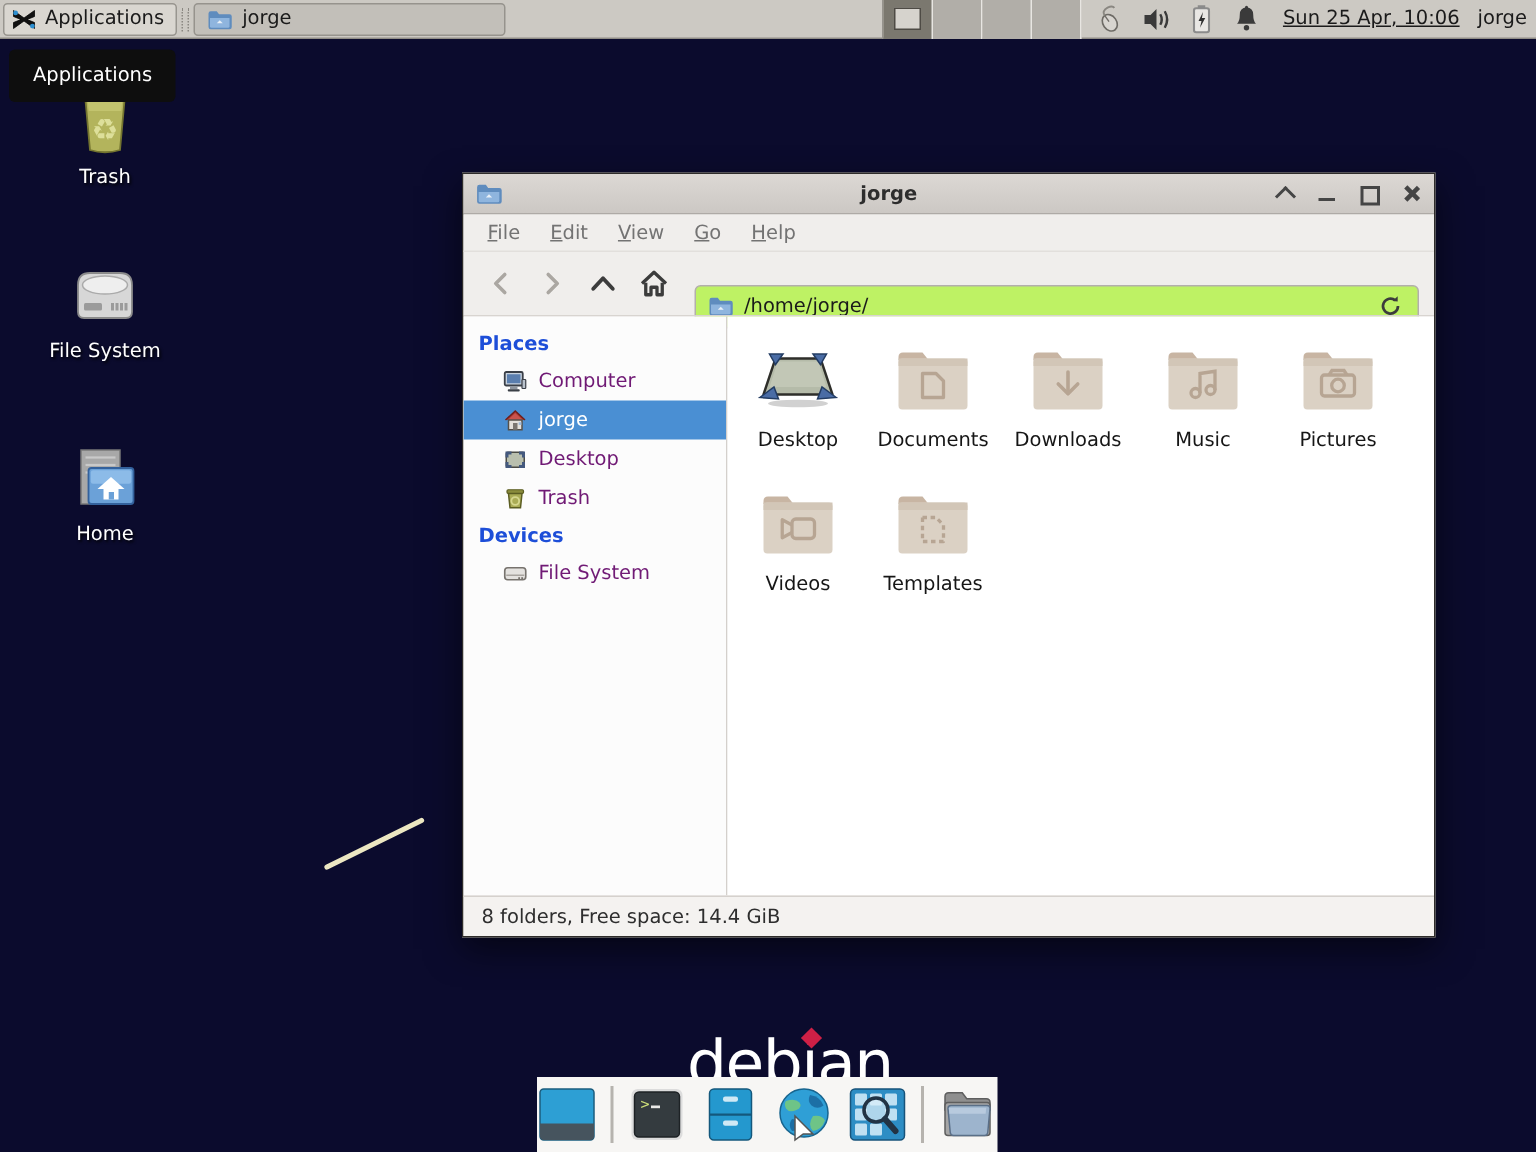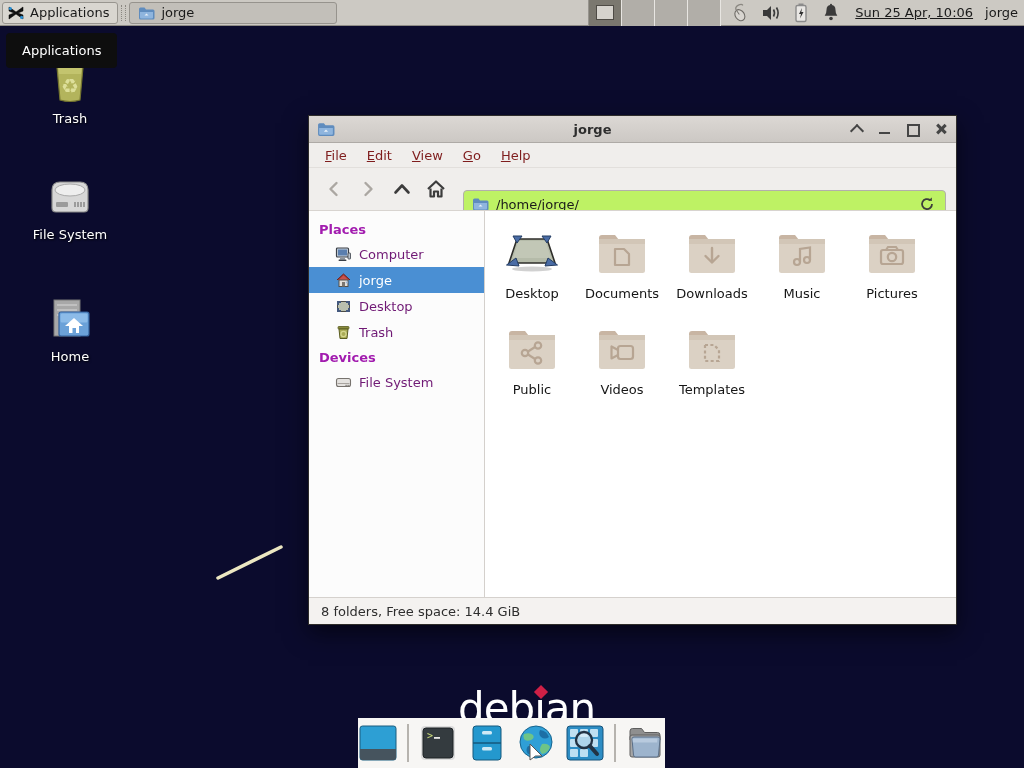--- a/index.html
+++ b/index.html
@@ -41,32 +41,32 @@
   .titlebar .title { flex:1; text-align:center; font-weight:bold; color:#2d2d2d; }
   .winctl { display:flex; align-items:center; gap:14px; }
   .wbtn { width:14px; height:14px; position:relative; cursor:pointer; }
   .wbtn.shade::before { content:""; position:absolute; left:2px; top:4px; width:8px; height:8px; border-left:2px solid #454545; border-top:2px solid #454545; transform:rotate(45deg); }
   .wbtn.min::before { content:""; position:absolute; left:1px; bottom:2px; width:11px; height:2px; background:#454545; }
   .wbtn.max::before { content:""; position:absolute; left:1px; top:2px; width:9px; height:9px; border:2px solid #454545; }
   .wbtn.close::before,.wbtn.close::after { content:""; position:absolute; left:6px; top:1px; width:2.5px; height:12px; background:#454545; }
   .wbtn.close::before { transform:rotate(45deg); } .wbtn.close::after { transform:rotate(-45deg); }
 
   .menubar { height:25px; background:#f0eeec; display:flex; align-items:center; padding-left:6px; border-bottom:1px solid #e2dfdc; }
-  .menu-item { padding:3px 10px; cursor:pointer; color:#7f1d1d; }
+  .menu-item { padding:3px 10px; cursor:pointer; color:#737373; }
   .menu-item .accel { text-decoration:underline; }
 
   .toolbar { height:42px; display:flex; align-items:center; padding:0 10px; gap:4px; background:#f0eeec; }
   .tbtn { width:30px; height:30px; display:flex; align-items:center; justify-content:center; border-radius:3px; cursor:pointer; }
   .pathbar { flex:1; height:29px; margin-left:8px; background:#bef264; border:1px solid #b3afab; border-radius:4px; display:flex; align-items:center; padding:0 8px; gap:7px;margin-top:30px; }
   .pathbar .ptext { flex:1; color:#1a1a1a; }
   .reload { width:20px; height:20px; display:flex; align-items:center; justify-content:center; cursor:pointer; }
 
   .content { flex:1; display:flex; min-height:0; border-top:1px solid #d8d4d0; }
   .sidebar { width:176px; background:#fcfcfc; border-right:1px solid #d4d0cc; padding-top:6px; overflow:hidden; }
-  .side-header { font-weight:bold; color:#a21caf; padding:5px 10px 4px 10px; }
+  .side-header { font-weight:bold; color:#1d4ed8; padding:5px 10px 4px 10px; }
   .side-item { display:flex; align-items:center; gap:7px; height:26px; padding-left:26px; cursor:pointer; color:#701a75; }
   .side-item.selected { background:#4a8fd3; color:#fff; }
   .side-item .si { width:17px; height:17px; flex:0 0 17px; }
 
   .mainarea { flex:1; background:#fff; padding:14px 0 0 2px; display:flex; flex-wrap:wrap; align-content:flex-start; }
   .fitem { width:90px; height:96px; text-align:center; cursor:pointer; }
   .fitem .fimg { height:58px; display:flex; align-items:center; justify-content:center; }
   .fitem .flbl { margin-top:3px; font-size:13px; color:#161616; }
 
   .statusbar { height:27px; background:#f4f2f0; border-top:1px solid #d5d1cd; display:flex; align-items:center; padding-left:12px; color:#2e2e2e; }
@@ -399,37 +399,20 @@
             <g stroke="#b7a593" stroke-width="2.2" fill="none">
               <rect x="15" y="19" width="22" height="14" rx="2"></rect>
               <circle cx="26" cy="26" r="4.2"></circle>
               <path d="M20 19 L22 16 H30 L32 19"></path>
             </g>
           </svg>
         </div>
         <div class="flbl">Pictures</div>
       </div>
 
-      <div class="fitem">
-        <div class="fimg">
-          <svg width="52" height="46" viewBox="0 0 52 46">
-            <path d="M3 7 q0-3 3-3 h13 l4 5 h-20 Z" fill="#c8b5a3"></path>
-            <rect x="3" y="8" width="46" height="34" rx="2.5" fill="#dbd1c4"></rect>
-            <rect x="3" y="8" width="46" height="5" fill="#d2c6b7"></rect>
-            <g stroke="#b7a593" stroke-width="2.2" fill="none">
-              <circle cx="19" cy="26" r="3.2"></circle>
-                <circle cx="32" cy="18.5" r="3.2"></circle>
-                <circle cx="32" cy="33.5" r="3.2"></circle>
-              <line x1="22" y1="24.5" x2="29" y2="20"></line>
-                <line x1="22" y1="27.5" x2="29" y2="32"></line>
-            </g>
-          </svg>
-        </div>
-        <div class="flbl">Public</div>
-      </div>
 
       <div class="fitem">
         <div class="fimg">
           <svg width="52" height="46" viewBox="0 0 52 46">
             <path d="M3 7 q0-3 3-3 h13 l4 5 h-20 Z" fill="#c8b5a3"></path>
             <rect x="3" y="8" width="46" height="34" rx="2.5" fill="#dbd1c4"></rect>
             <rect x="3" y="8" width="46" height="5" fill="#d2c6b7"></rect>
             <g stroke="#b7a593" stroke-width="2.2" fill="none" stroke-linejoin="round">
               <rect x="22" y="19" width="15" height="13" rx="2.5"></rect>
               <path d="M22 23 L15.5 19.5 V31.5 L22 28"></path>

